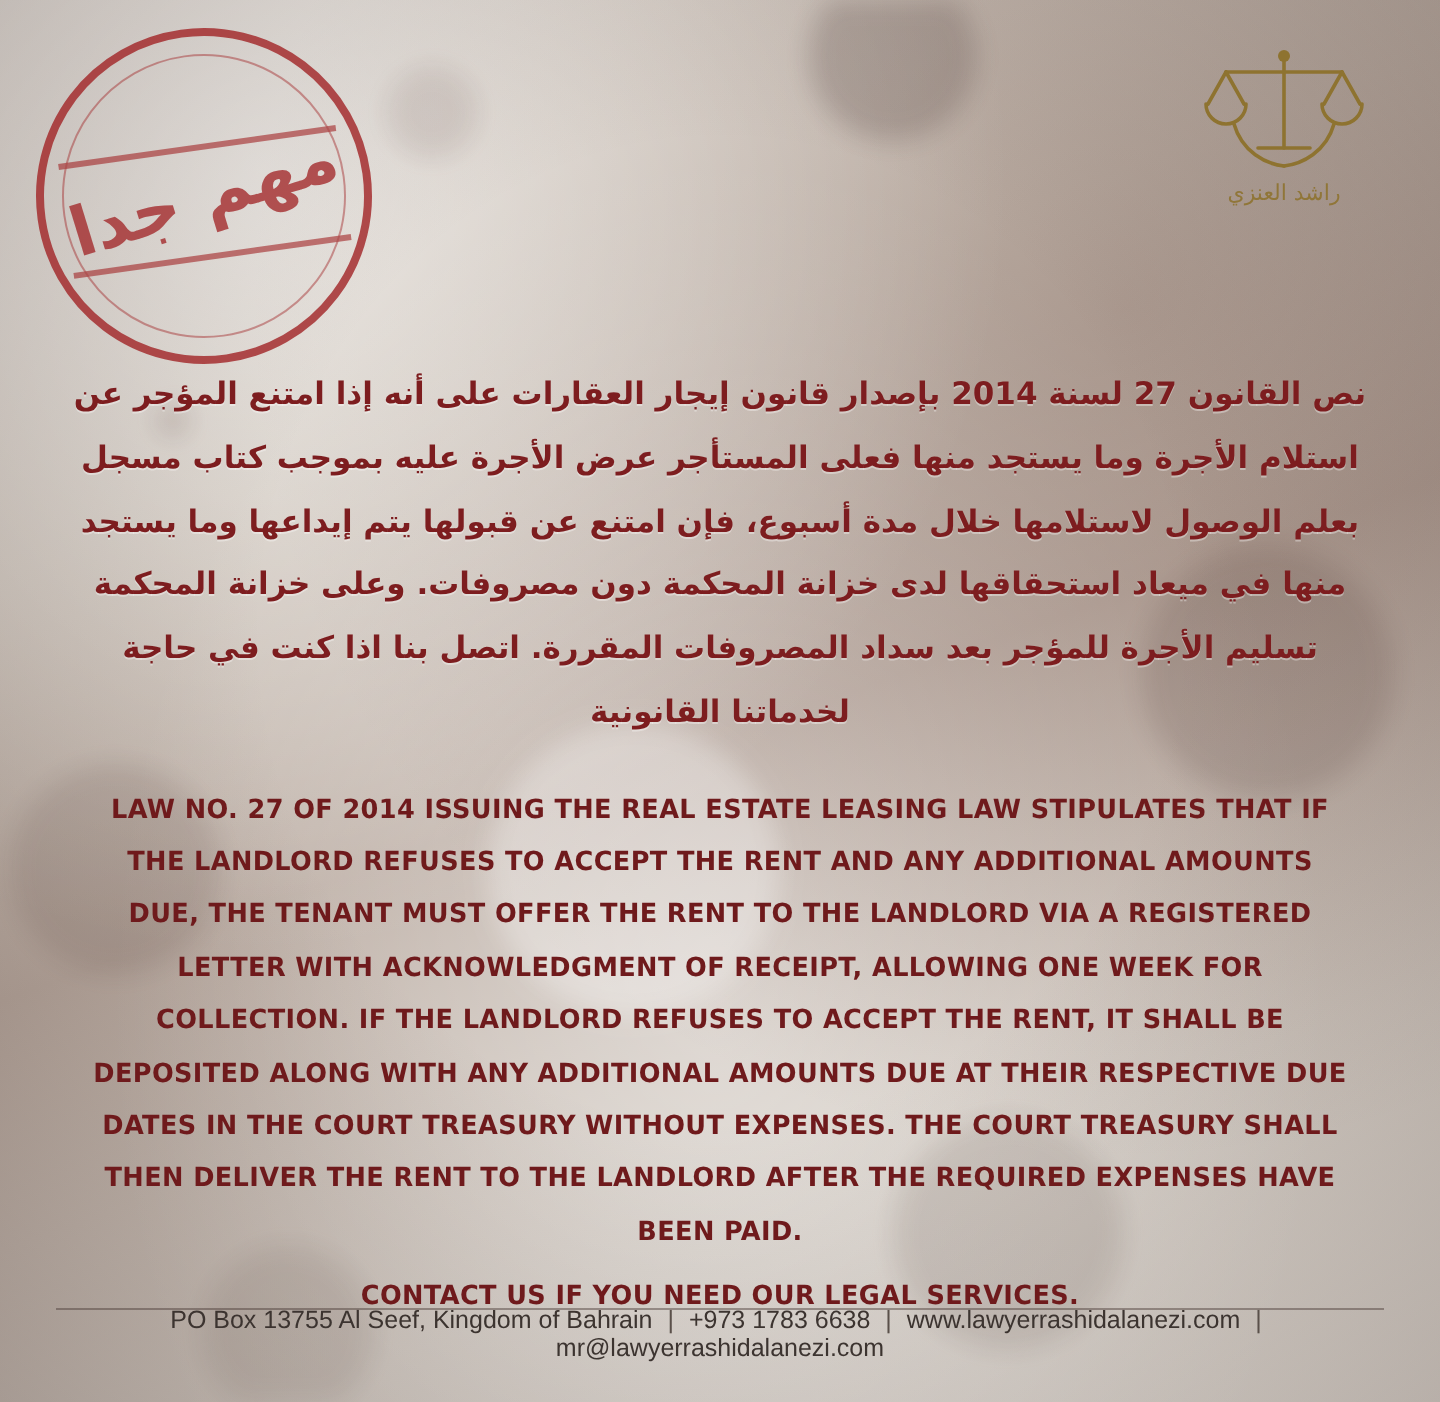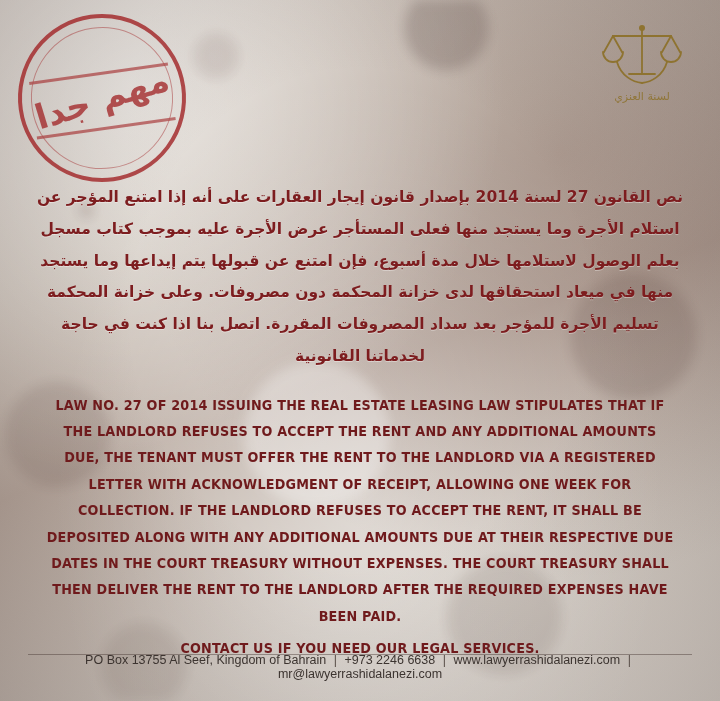--- a/index.html
+++ b/index.html
@@ -195,34 +195,34 @@
           <line x1="72" y1="14" x2="63" y2="30"></line>
           <line x1="72" y1="14" x2="81" y2="30"></line>
           <path d="M62 30 A 10 10 0 0 0 82 30"></path>
           <line x1="30" y1="52" x2="56" y2="52"></line>
           <path d="M18 40 C 22 54, 34 60, 43 61"></path>
           <path d="M68 40 C 64 54, 52 60, 43 61"></path>
         </g>
         <circle cx="43" cy="6" r="3" fill="#8e7330"></circle>
       </svg>
     </span>
-    <div class="logo-caption">لسنة العنزي</div>
+    <div class="logo-caption">راشد العنزي</div>
   </div>
 
   <div class="content">
     <div class="arabic-block">نص القانون 27 لسنة 2014 بإصدار قانون إيجار العقارات على أنه إذا امتنع المؤجر عن استلام الأجرة وما يستجد منها فعلى المستأجر عرض الأجرة عليه بموجب كتاب مسجل بعلم الوصول لاستلامها خلال مدة أسبوع، فإن امتنع عن قبولها يتم إيداعها وما يستجد منها في ميعاد استحقاقها لدى خزانة المحكمة دون مصروفات. وعلى خزانة المحكمة تسليم الأجرة للمؤجر بعد سداد المصروفات المقررة. اتصل بنا اذا كنت في حاجة لخدماتنا القانونية</div>
     <div class="english-block">
       <span>LAW NO. 27 OF 2014 ISSUING THE REAL ESTATE LEASING LAW STIPULATES THAT IF THE LANDLORD REFUSES TO ACCEPT THE RENT AND ANY ADDITIONAL AMOUNTS DUE, THE TENANT MUST OFFER THE RENT TO THE LANDLORD VIA A REGISTERED LETTER WITH ACKNOWLEDGMENT OF RECEIPT, ALLOWING ONE WEEK FOR COLLECTION. IF THE LANDLORD REFUSES TO ACCEPT THE RENT, IT SHALL BE DEPOSITED ALONG WITH ANY ADDITIONAL AMOUNTS DUE AT THEIR RESPECTIVE DUE DATES IN THE COURT TREASURY WITHOUT EXPENSES. THE COURT TREASURY SHALL THEN DELIVER THE RENT TO THE LANDLORD AFTER THE REQUIRED EXPENSES HAVE BEEN PAID.</span>
       <span class="para2">CONTACT US IF YOU NEED OUR LEGAL SERVICES.</span>
     </div>
   </div>
 
   <div class="footer-rule"></div>
   <div class="footer">
     <span>PO Box 13755 Al Seef, Kingdom of Bahrain</span>
     <span class="sep">|</span>
-    <span>+973 2246 6638</span>
+    <span>+973 1783 6638</span>
     <span class="sep">|</span>
     <span>www.lawyerrashidalanezi.com</span>
     <span class="sep">|</span>
     <span>mr@lawyerrashidalanezi.com</span>
   </div>
 </div>
 
 </body></html>

